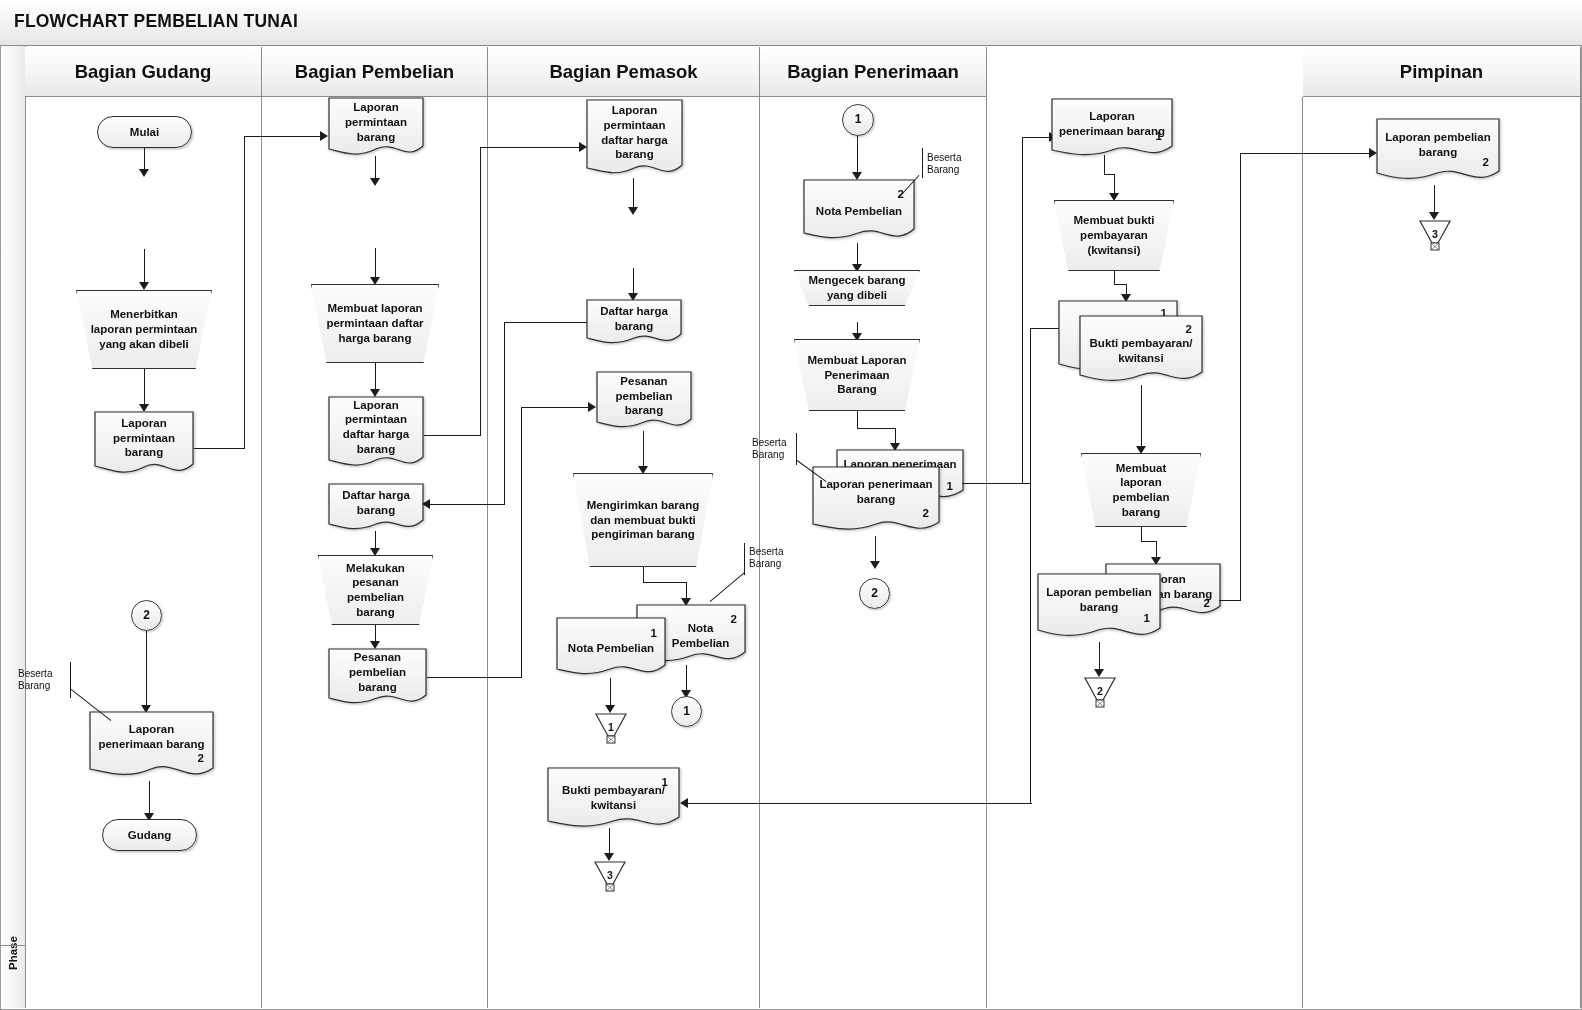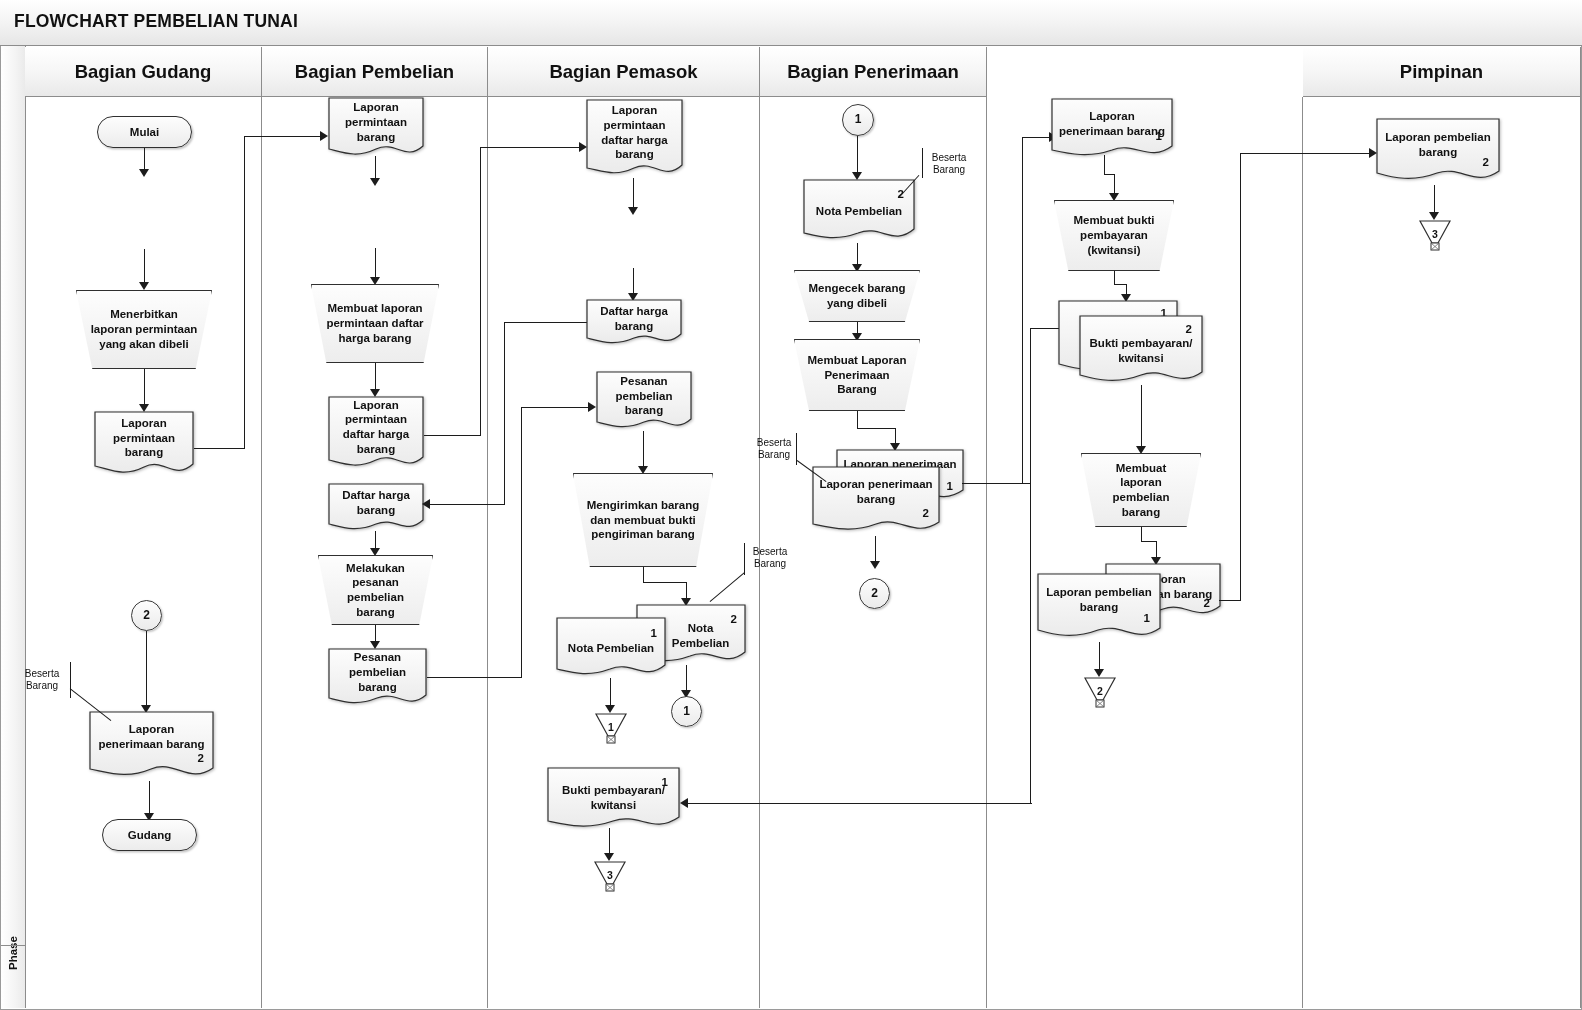--- a/index.html
+++ b/index.html
@@ -67,21 +67,21 @@
   
   .ln{position:absolute;background:#1c1c1c;}
   .lnh{height:1.3px;}
   .lnv{width:1.3px;}
   .arrow{position:absolute;width:0;height:0;}
   .ar-down{border-left:5px solid transparent;border-right:5px solid transparent;border-top:8px solid #1c1c1c;}
   .ar-right{border-top:5px solid transparent;border-bottom:5px solid transparent;border-left:8px solid #1c1c1c;}
   .ar-left{border-top:5px solid transparent;border-bottom:5px solid transparent;border-right:8px solid #1c1c1c;}
 
   
-  .annot{position:absolute;font-size:10px;font-weight:normal;color:#111;line-height:1.18;text-align:center;}
+  .annot{position:absolute;font-size:10px;font-weight:normal;color:#111;line-height:1.18;text-align:left;}
   .annot-bar{position:absolute;width:1.2px;background:#1c1c1c;}
   .annot-leader{position:absolute;background:#1c1c1c;height:1.2px;transform-origin:left center;}
 </style>
 </head>
 <body>
 
 <div id="root">
 
   <div class="page-border"></div>
 
@@ -412,21 +412,21 @@
     <span class="copyno" style="right:11px;top:8px;">2</span>
   </div>
 
   <div class="annot" style="left:927px;top:152px;width:44px;">Beserta<br>Barang</div>
   <div class="annot-bar" style="left:922px;top:148px;height:30px;"></div>
   <div class="annot-leader" style="left:899px;top:197px;width:30px;transform:rotate(-48deg);"></div>
 
   <div class="ln lnv" style="left:857px;top:243px;height:22px;"></div>
   <div class="arrow ar-down" style="left:852px;top:264px;"></div>
 
-  <div class="node trap" style="left:794px;top:270px;width:126px;height:52px;">
+  <div class="node trap" style="left:794px;top:270px;width:126px;height:36px;">
     <span class="ttxt">Mengecek barang yang dibeli</span>
   </div>
 
   <div class="ln lnv" style="left:857px;top:322px;height:12px;"></div>
   <div class="arrow ar-down" style="left:852px;top:333px;"></div>
 
   <div class="node trap" style="left:794px;top:339px;width:126px;height:72px;">
     <span class="ttxt">Membuat Laporan Penerimaan Barang</span>
   </div>
 

